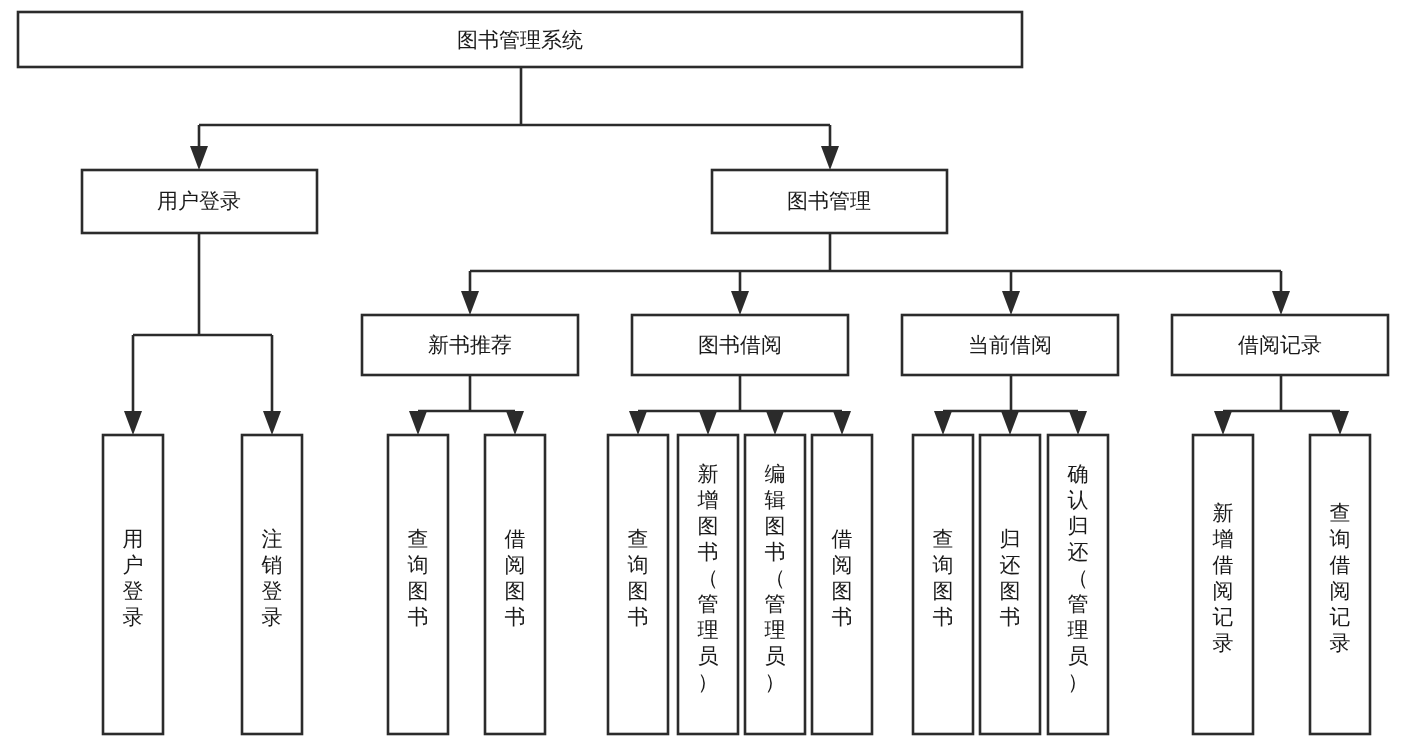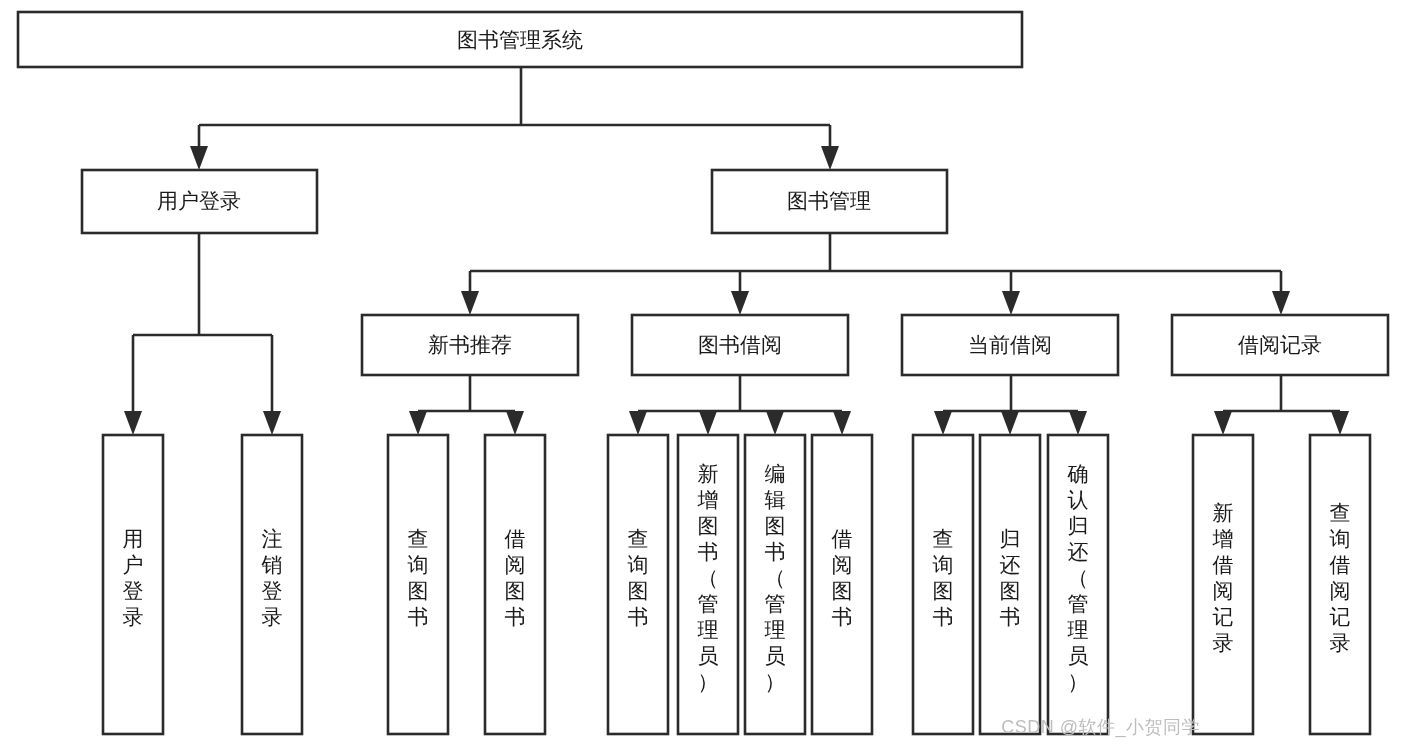--- a/index.html
+++ b/index.html
@@ -216,14 +216,13 @@
       <rect class="node-rect" x="1193" y="435" width="60" height="299"></rect>
       <text class="node-label-vertical" x="1223" y="520"><tspan x="1223" y="520">新</tspan><tspan x="1223" y="546">增</tspan><tspan x="1223" y="572">借</tspan><tspan x="1223" y="598">阅</tspan><tspan x="1223" y="624">记</tspan><tspan x="1223" y="650">录</tspan></text>
     </g>
     <g>
       <rect class="node-rect" x="1310" y="435" width="60" height="299"></rect>
       <text class="node-label-vertical" x="1340" y="520"><tspan x="1340" y="520">查</tspan><tspan x="1340" y="546">询</tspan><tspan x="1340" y="572">借</tspan><tspan x="1340" y="598">阅</tspan><tspan x="1340" y="624">记</tspan><tspan x="1340" y="650">录</tspan></text>
     </g>
 
   </svg>
 
-  <div class="watermark">CSDN @软件_小贺同学</div>
 </div>
 
 </body></html>

